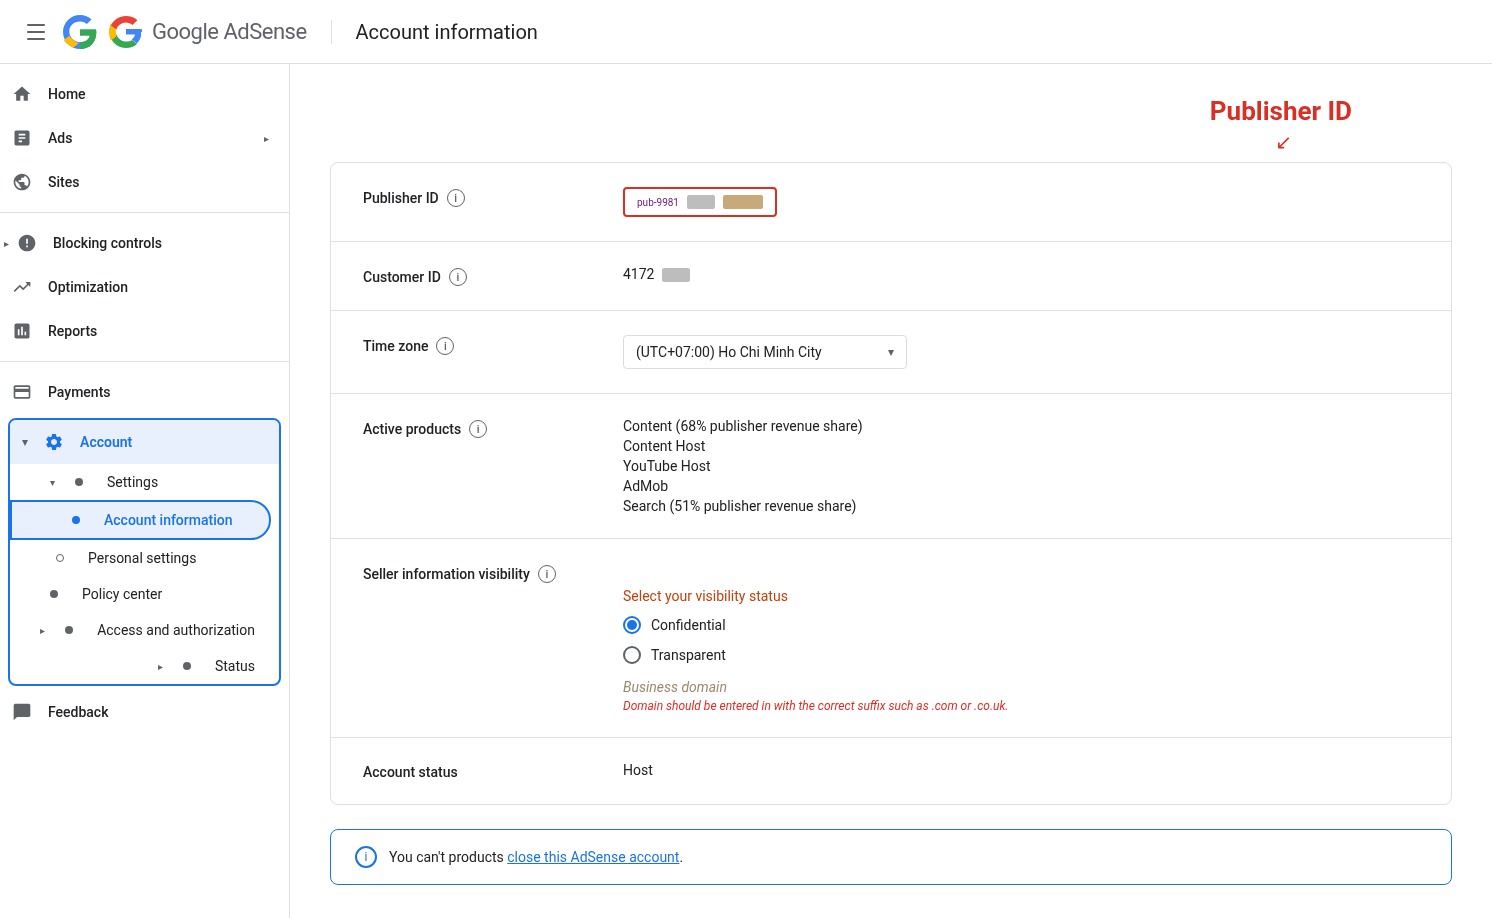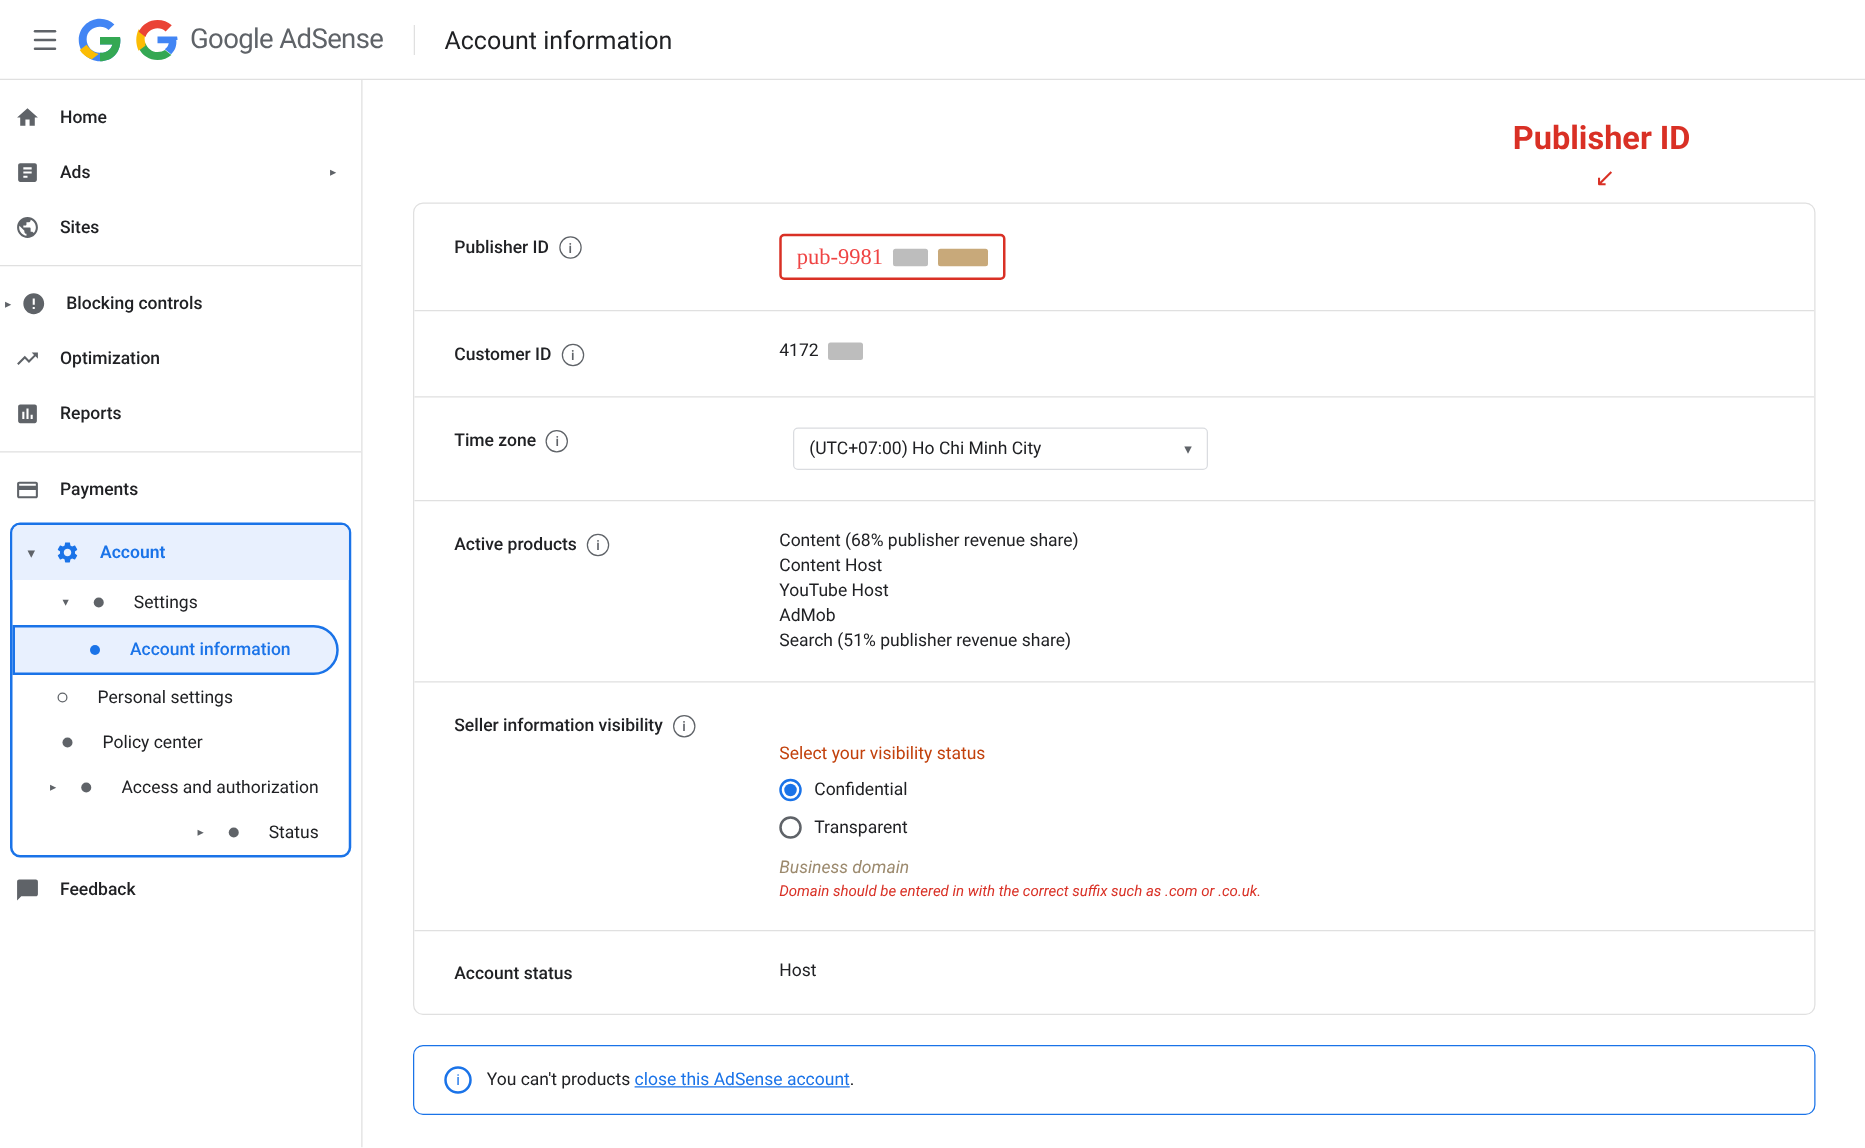--- a/index.html
+++ b/index.html
@@ -54,32 +54,32 @@
     .info-row:last-child { border-bottom: none; }
     .info-label { width: 260px; flex-shrink: 0; font-weight: 500; font-size: 14px; color: #202124; display: flex; align-items: center; gap: 8px; padding-top: 2px; }
     .info-value { flex: 1; color: #202124; font-size: 14px; }
     .info-icon { width: 18px; height: 18px; border-radius: 50%; border: 1.5px solid #5f6368; display: flex; align-items: center; justify-content: center; font-size: 11px; color: #5f6368; flex-shrink: 0; }
 
     
     .publisher-id-field {
       display: flex; align-items: center; border: 2px solid #d93025; border-radius: 4px;
       padding: 6px 12px; gap: 8px; background: #fff; width: fit-content;
     }
-    .publisher-id-text { font-size: 18px; color: #ef4444; font-family: Liberation Serif, serif; }
+    .publisher-id-text { font-size: 10px; color: #701a75; }
     .redacted-sm { display: inline-block; width: 28px; height: 14px; background: #bdbdbd; border-radius: 2px; vertical-align: middle; }
     .redacted-md { display: inline-block; width: 40px; height: 14px; background: #c8a97a; border-radius: 2px; vertical-align: middle; }
     .redacted-sm2 { display: inline-block; width: 28px; height: 14px; background: #bdbdbd; border-radius: 2px; vertical-align: middle; margin-left: 4px; }
 
     
     .publisher-id-area { position: relative; }
 
     
     .select-field {
       display: flex; align-items: center; border: 1px solid #dadce0; border-radius: 4px;
-      padding: 8px 12px; gap: 8px; width: 332px; cursor: pointer; background: #fff; margin-left: 11px;
+      padding: 8px 12px; gap: 8px; width: 284px; cursor: pointer; background: #fff;
     }
     .select-chevron { color: #5f6368; font-size: 12px; margin-left: auto; }
 
     
     .products-list { display: flex; flex-direction: column; gap: 4px; }
     .product-item { font-size: 14px; color: #202124; }
 
     
     .radio-group { display: flex; flex-direction: column; gap: 12px; margin-top: 4px; }
     .radio-item { display: flex; align-items: center; gap: 10px; cursor: pointer; }
@@ -230,21 +230,21 @@
         <span class="chevron-collapse" style="font-size:10px;color:#5f6368;">▾</span>
         <span class="dot-icon" style="margin-left:4px;"></span>
         <span style="margin-left:8px;">Settings</span>
       </div>
 
       <div class="sidebar-sub-item active" style="padding-left:60px;">
         <span class="dot-icon blue"></span>
         <span style="margin-left:8px;color:#1a73e8;font-weight:500;">Account information</span>
       </div>
 
-      <div class="sidebar-sub-item" style="padding-left:36px;">
+      <div class="sidebar-sub-item" style="padding-left:46px;">
         <span style="width:8px;height:8px;border-radius:50%;border:1.5px solid #5f6368;display:inline-block;flex-shrink:0;"></span>
         <span style="margin-left:8px;">Personal settings</span>
       </div>
 
       <div class="sidebar-sub-item" style="padding-left:40px;">
         <span class="dot-icon"></span>
         <span style="margin-left:8px;">Policy center</span>
       </div>
 
       <div class="sidebar-sub-item" style="padding-left:28px;">

